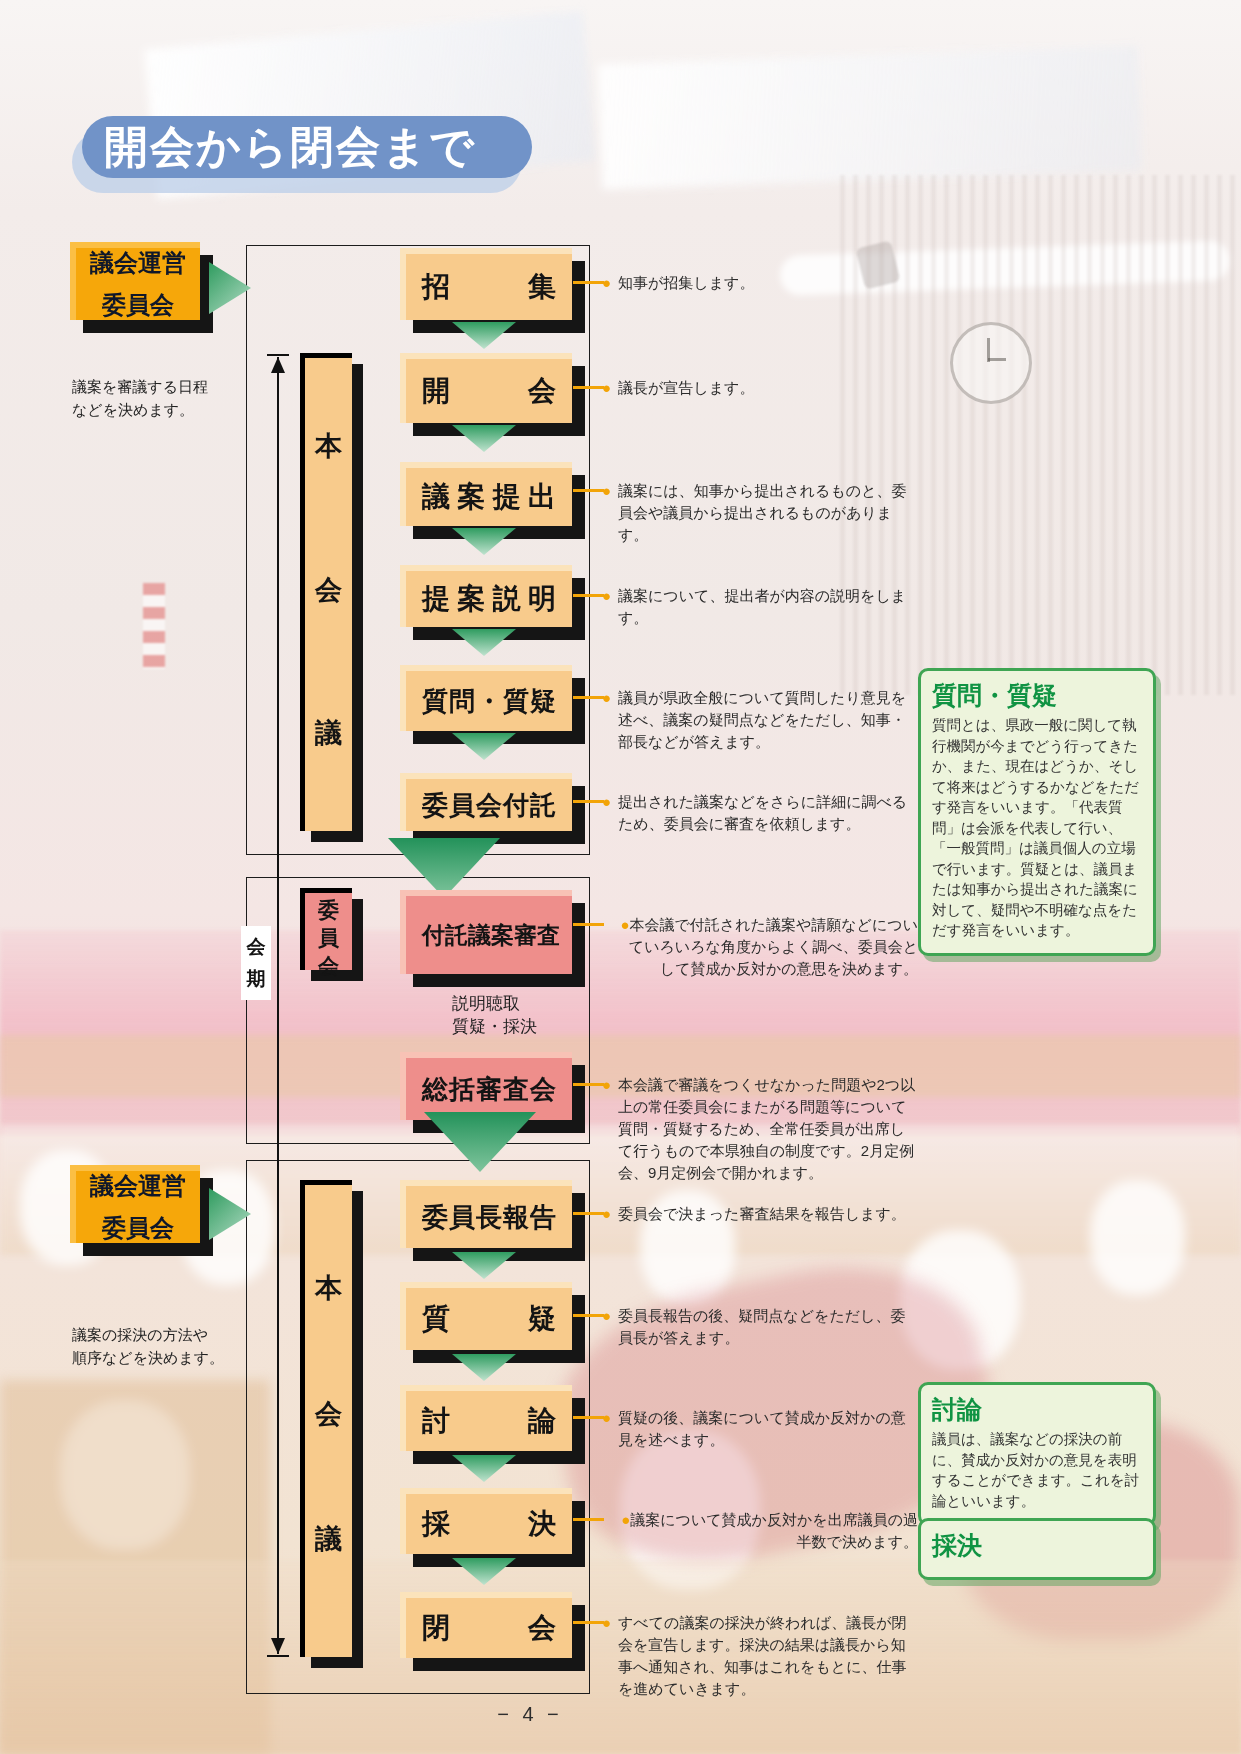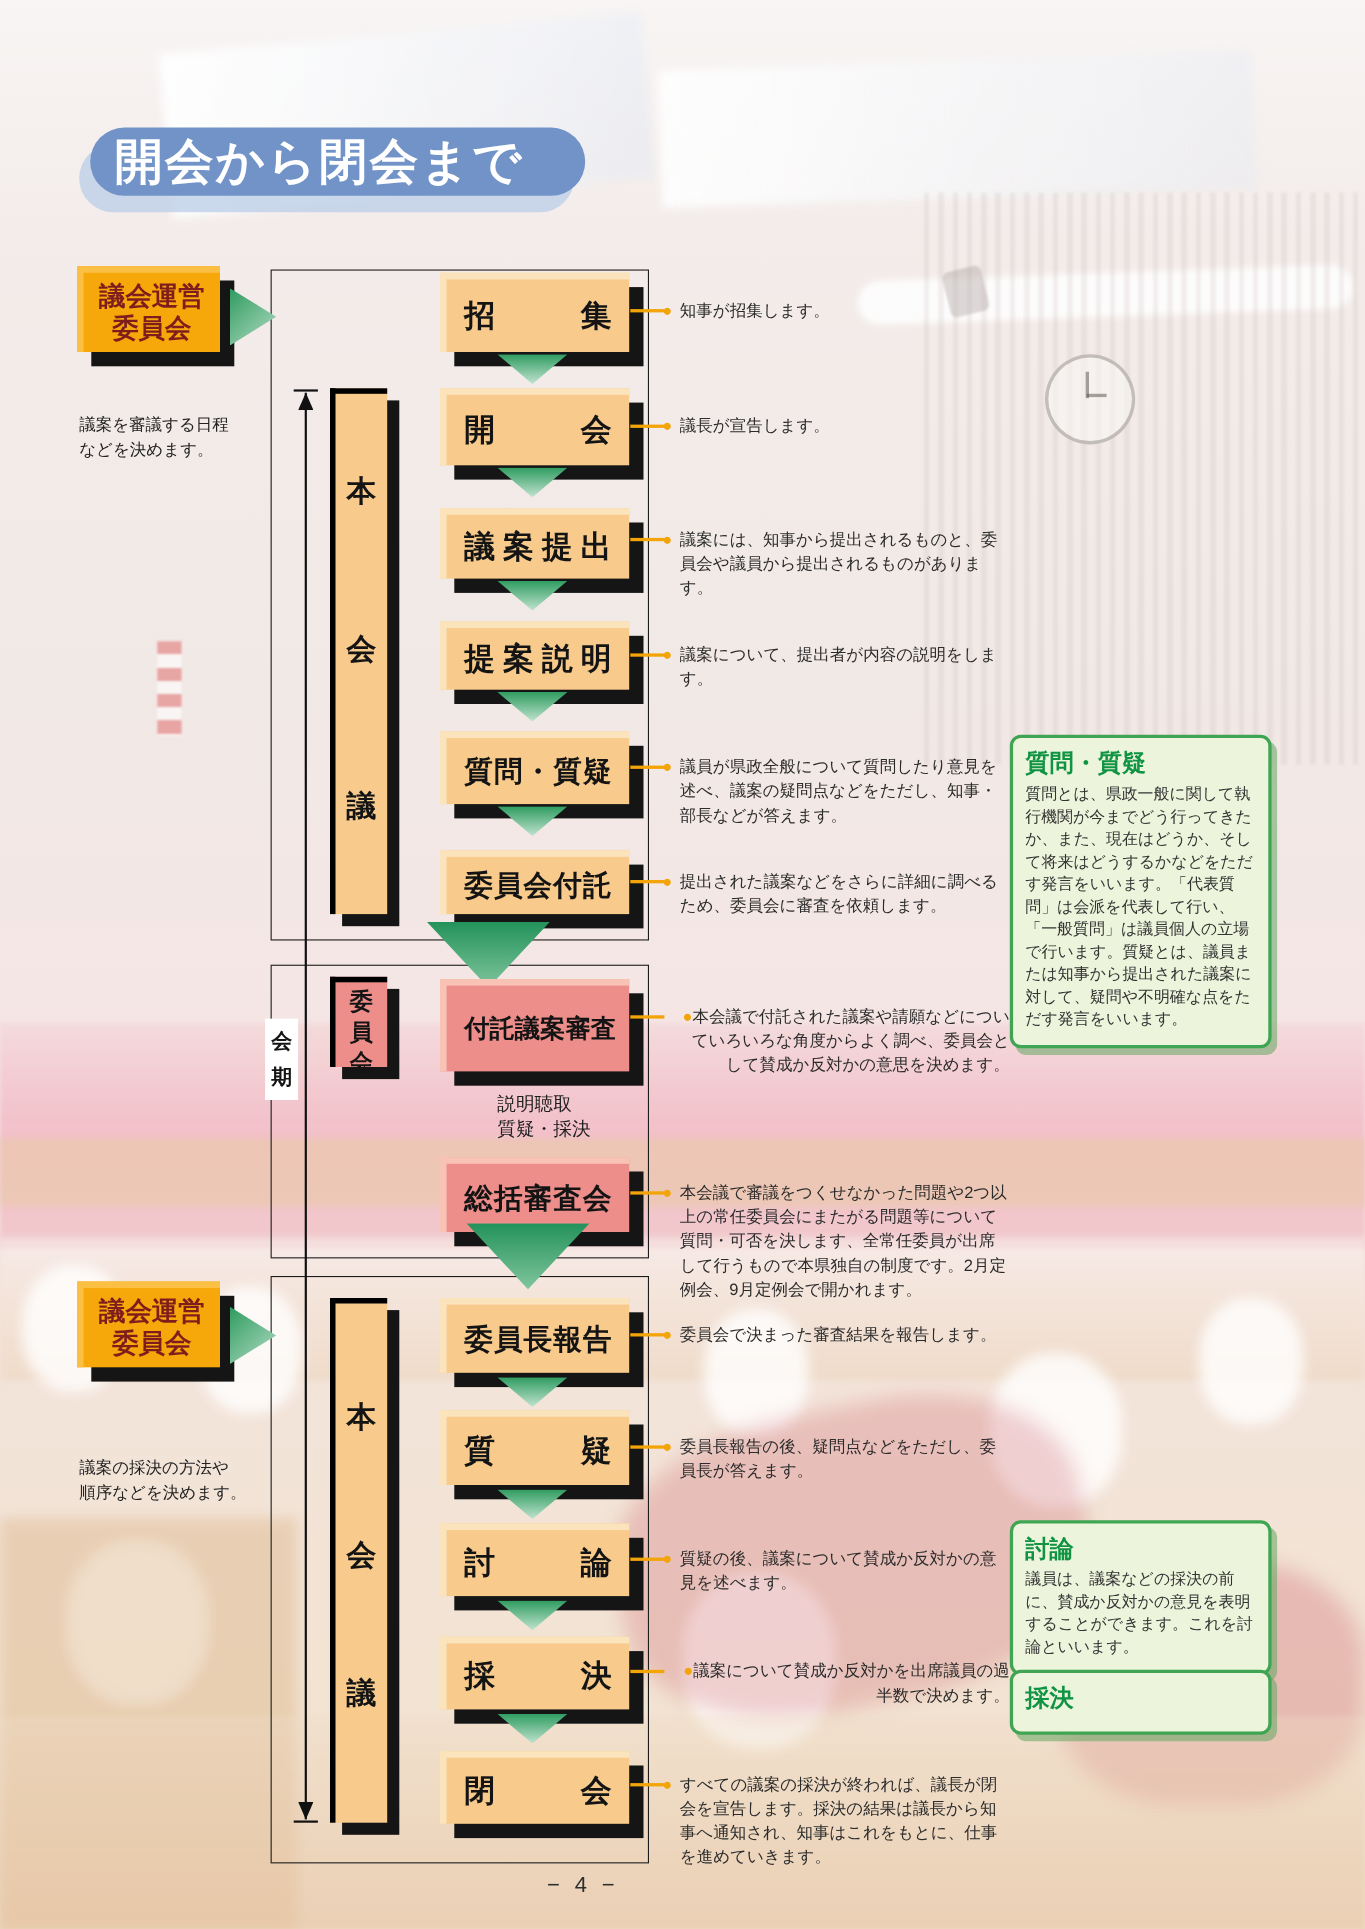--- a/index.html
+++ b/index.html
@@ -34,38 +34,38 @@
   .b3d{position:absolute;box-sizing:border-box;border-top:6px solid;border-left:6px solid;box-shadow:13px 13px 0 #151515;z-index:3;display:flex;align-items:center;}
   .peach{background:#f8cb8c;border-color:#fbe3bb;}
   .red{background:#ee8e8b;border-color:#f8c2b5;}
   .amber{background:#f6a70a;border-color:#fbbf44;}
   .fbox{left:400px;width:172px;}
   .flab{flex:1;display:flex;justify-content:space-between;padding:0 16px;font-weight:600;color:#141414;}
   .f2,.f4{font-size:28px;} .f5{font-size:26px;} .f6{font-size:23px;}
   .vbar{position:absolute;left:300px;width:52px;box-sizing:border-box;border-top:5px solid;border-left:5px solid;box-shadow:11px 11px 0 #151515;z-index:3;}
   .vlab{display:flex;flex-direction:column;justify-content:space-between;align-items:center;height:100%;width:100%;font-weight:600;color:#141414;box-sizing:border-box;}
   .cbox{left:70px;width:130px;height:78px;justify-content:center;}
-  .clab{width:100%;text-align:center;font-size:24px;line-height:29px;font-weight:700;color:#7f1d1d;white-space:pre-line;}
+  .clab{width:100%;text-align:center;font-size:24px;line-height:42px;font-weight:700;color:#0f172a;white-space:pre-line;}
   .ccap{position:absolute;left:72px;width:215px;font-size:15px;line-height:23px;color:#222;white-space:pre-line;z-index:3;margin-top:35px;}
   
   .rtri{position:absolute;left:209px;width:42px;height:52px;background:linear-gradient(135deg,#2e9b5e,#b3dcc5);clip-path:polygon(0 0,100% 50%,0 100%);filter:drop-shadow(3px 3px 0 rgba(130,130,130,.45));z-index:3;}
   .dtri{position:absolute;left:452px;width:64px;height:27px;background:linear-gradient(180deg,#2f9c60,#c0e3cf);clip-path:polygon(0 0,100% 0,50% 100%);filter:drop-shadow(4px 3px 0 rgba(125,125,125,.4));z-index:3;}
   .bigarr{position:absolute;width:112px;height:60px;background:linear-gradient(180deg,#23925a,#80c59d);clip-path:polygon(0 0,100% 0,50% 100%);filter:drop-shadow(5px 4px 0 rgba(110,110,110,.45));z-index:3;}
   .conn{position:absolute;left:573px;width:31px;height:3px;background:#f2a408;z-index:4;}
   .note{position:absolute;left:602px;width:300px;font-size:15px;line-height:22px;color:#2b2b2b;z-index:4;padding-left:16px;}
   .note::before{content:"●";color:#f2a408;display:inline-block;width:16px;margin-left:-16px;}
   .sub{position:absolute;left:452px;font-size:17px;line-height:23px;color:#1e1e1e;white-space:pre-line;z-index:3;}
   
   .kaiki{position:absolute;left:241px;top:926px;width:30px;height:74px;background:#fff;z-index:5;font-size:19px;font-weight:600;}
   .kaiki .vlab{justify-content:center;gap:6px;font-weight:600;}
   
   .titlepill{position:absolute;left:82px;top:116px;width:450px;height:62px;background:#7193c8;border-radius:32px;color:#fff;font-size:44px;font-weight:700;display:flex;align-items:center;padding-left:22px;box-sizing:border-box;letter-spacing:2px;box-shadow:-10px 15px 0 rgba(190,208,233,.8);z-index:5;}
   
   .gnote{position:absolute;left:918px;width:238px;box-sizing:border-box;background:#edf4dc;border:3px solid #3fa553;border-radius:10px;box-shadow:5px 6px 0 rgba(100,165,100,.55);padding:8px 11px 12px;z-index:4;}
-  .gnote h4{margin:0 0 3px;font-size:22px;color:#109343;font-weight:700;}
+  .gnote h4{margin:0 0 3px;font-size:25px;color:#109343;font-weight:700;}
   .gnote p{margin:0;font-size:14.5px;line-height:20.5px;color:#333;}
   
   .pagenum{position:absolute;left:430px;top:1703px;width:200px;text-align:center;font-size:20px;color:#2e2e2e;letter-spacing:4px;z-index:5;}
 </style>
 </head>
 <body>
 
 <div id="page">
 
   <div class="bg">
@@ -254,21 +254,21 @@
     <div class="b3d red fbox" style="top:1052px;height:68px;">
         <span class="flab f5 hchars">
           <span>総</span>
           <span>括</span>
           <span>審</span>
           <span>査</span>
           <span>会</span>
         </span>
       </div>
     <div class="conn" style="top:1083px;"></div>
-    <div class="note" style="top:1074px;">本会議で審議をつくせなかった問題や2つ以上の常任委員会にまたがる問題等について質問・可否を決します、全常任委員が出席して行うもので本県独自の制度です。2月定例会、9月定例会で開かれます。</div>
+    <div class="note" style="top:1074px;">本会議で審議をつくせなかった問題や2つ以上の常任委員会にまたがる問題等について質問・質疑するため、全常任委員が出席して行うもので本県独自の制度です。2月定例会、9月定例会で開かれます。</div>
   </div>
 
   <div class="bigarr" style="left:424px;top:1112px;"></div>
 
   <div>
     <div class="b3d peach fbox" style="top:1180px;height:68px;">
         <span class="flab f5 hchars">
           <span>委</span>
           <span>員</span>
           <span>長</span>

